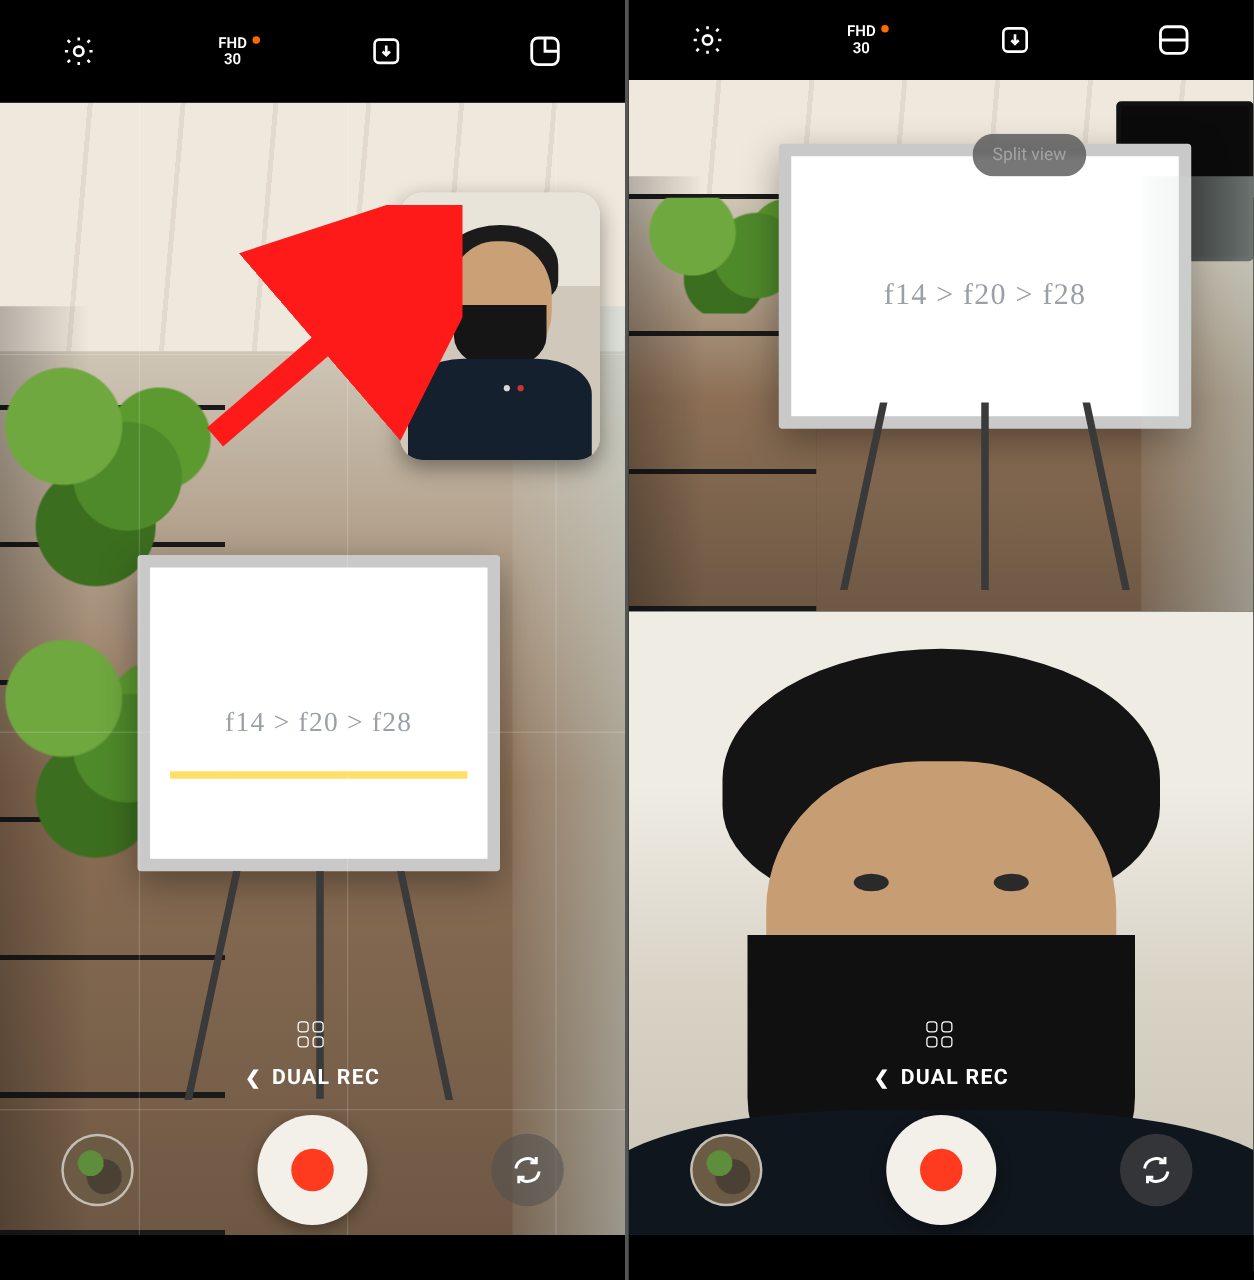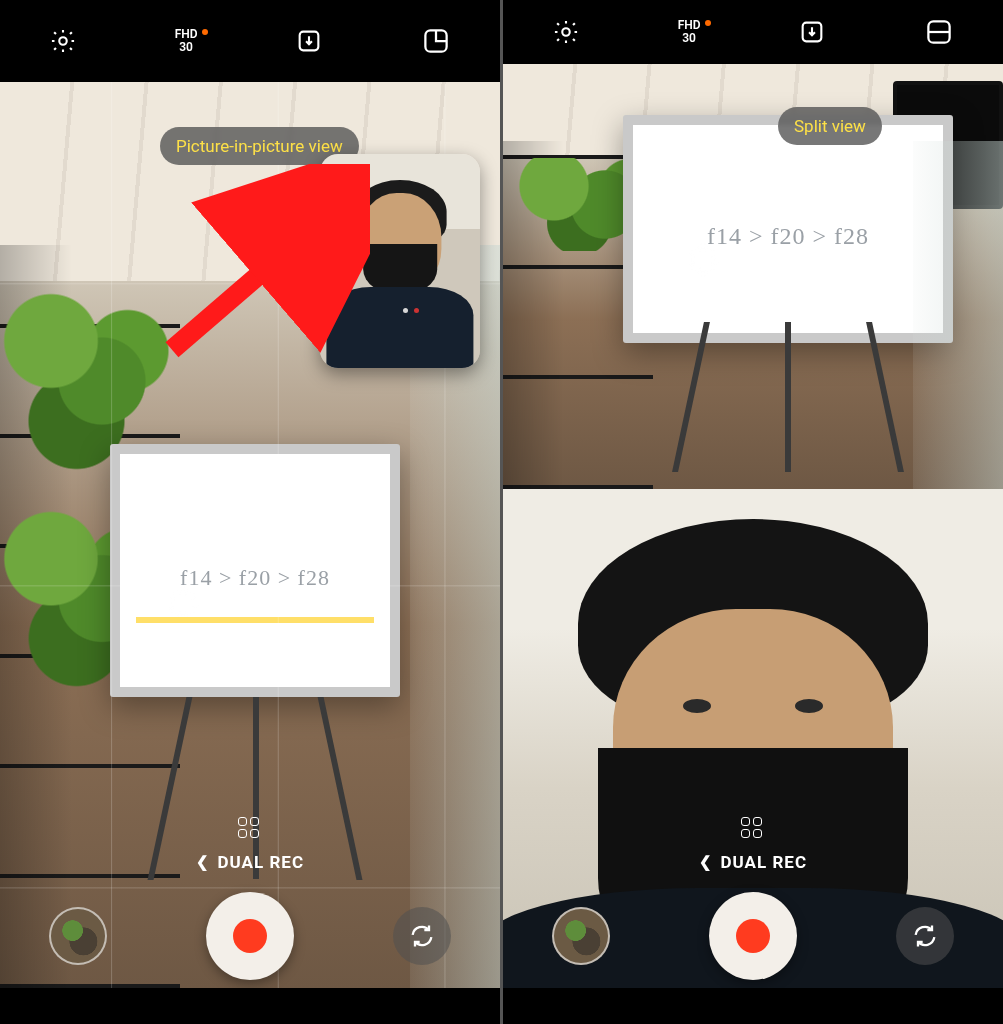--- a/index.html
+++ b/index.html
@@ -142,22 +142,22 @@
   }
   .pip .body{
     position:absolute; left:50%; bottom:-6%; transform:translateX(-50%);
     width:92%; height:44%; border-radius:30% 30% 0 0;
     background:#15202e;
   }
   .pip .btn1{position:absolute;left:52%;top:72%;width:5px;height:5px;border-radius:50%;background:#d7d7d7;}
   .pip .btn2{position:absolute;left:59%;top:72%;width:5px;height:5px;border-radius:50%;background:#c33;}
   
   .tooltip{
-    position:absolute; background:#555c; color:#fde047;
-    padding:9px 16px; border-radius:999px; font-size:17px;
+    position:absolute; background:#555c; color:#a3a3a3;
+    padding:9px 16px; border-radius:999px; font-size:14px;
     backdrop-filter: blur(2px);
     white-space:nowrap;
   }
   
   .vf-bottom{
     position:absolute; left:0; right:0; bottom:0; height:31%;
     display:flex; flex-direction:column; align-items:center; justify-content:flex-end;
     gap:14px; padding-bottom:6px;
   }
   .mode-row{
@@ -293,21 +293,20 @@
         </div>
         <div class="easel-legs">
           <div class="leg l1"></div>
             <div class="leg l2"></div>
             <div class="leg l3"></div>
         </div>
       </div>
     </div>
     <div class="grid3"></div>
 
-    <div class="tooltip" style="left:32%; top:5%;">Picture-in-picture view</div>
 
     <div class="pip">
       <div class="hair"></div>
       <div class="head"></div>
       <div class="beard"></div>
       <div class="body"></div>
       <div class="btn1"></div>
       <div class="btn2"></div>
     </div>
 

